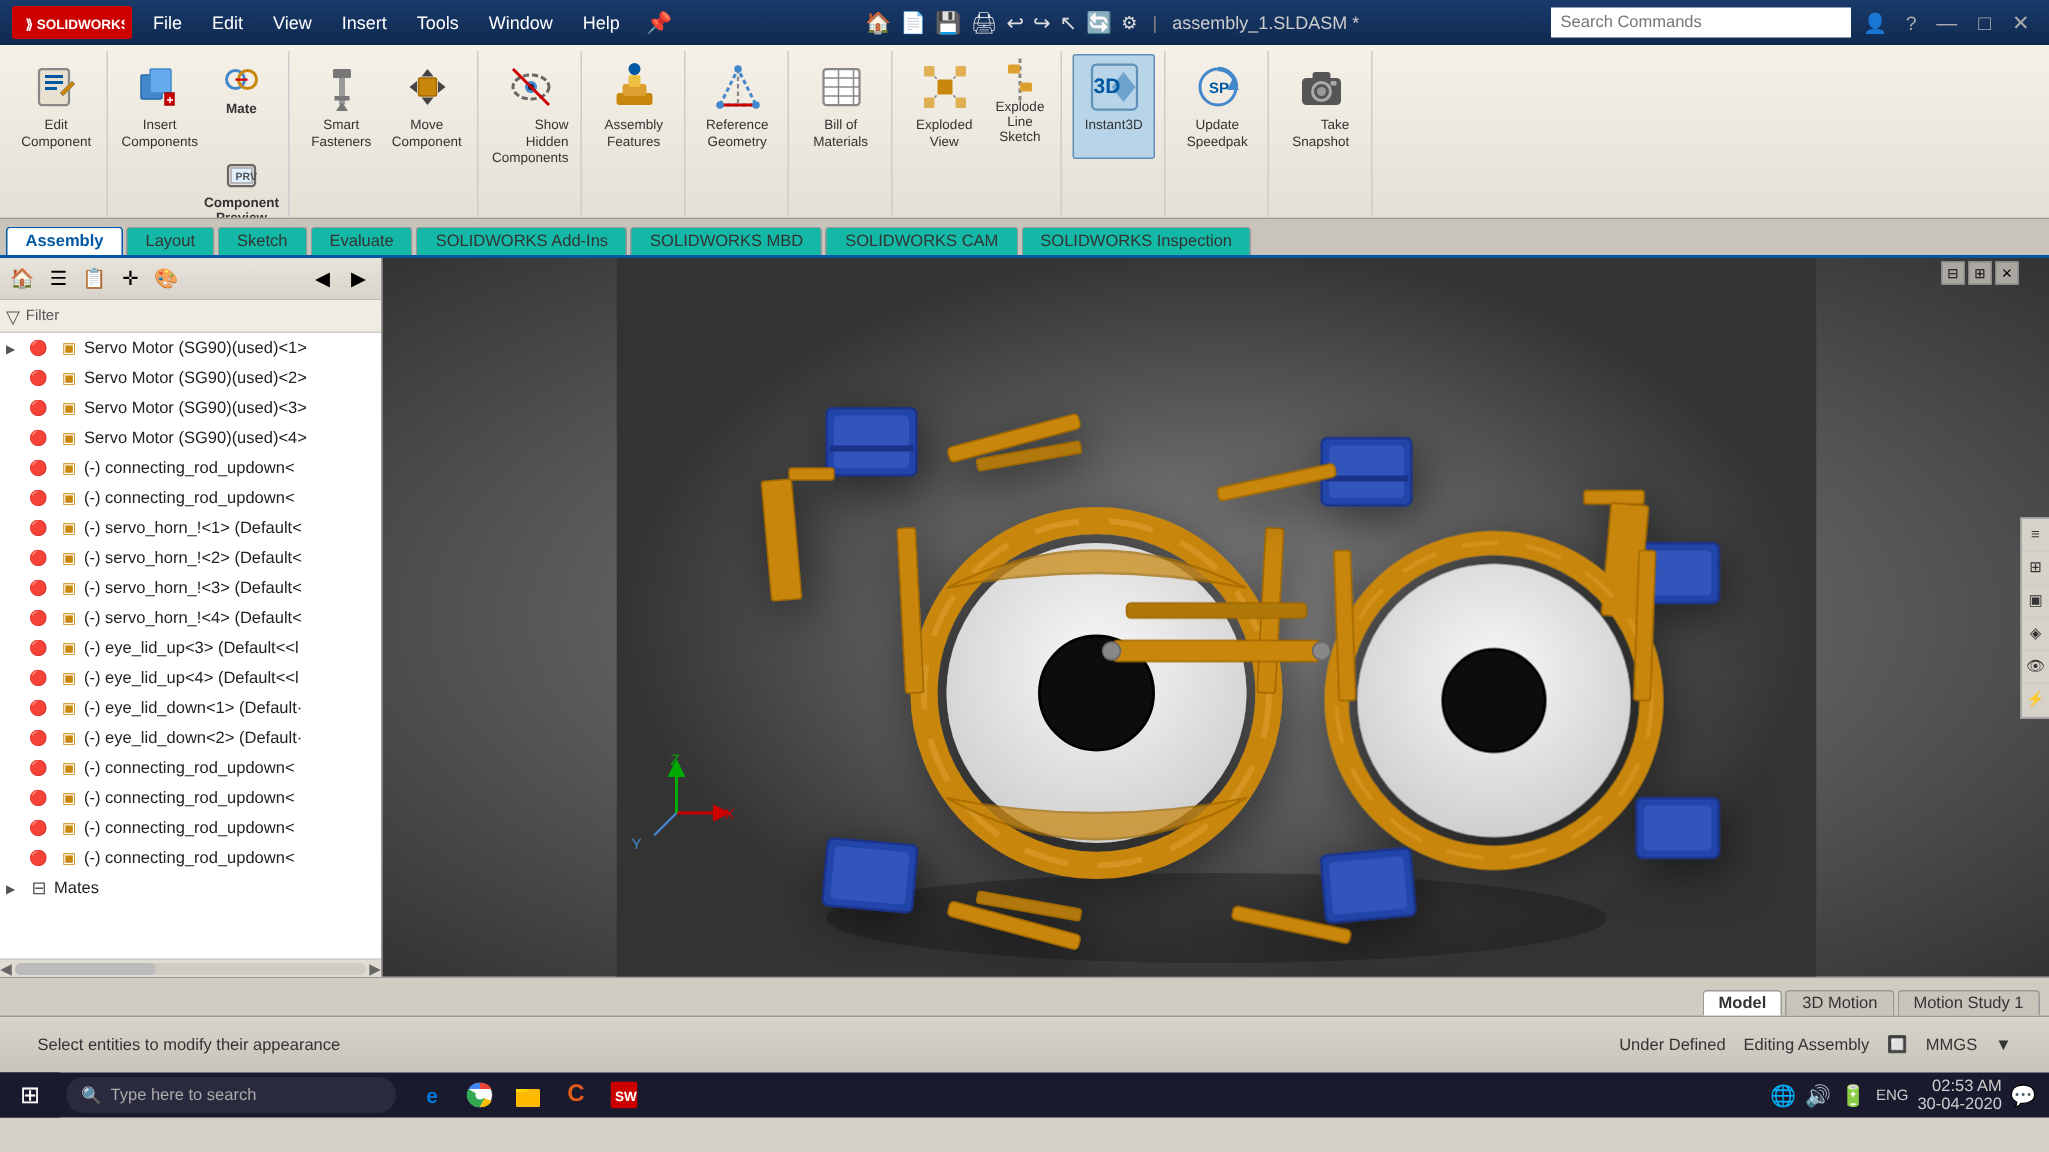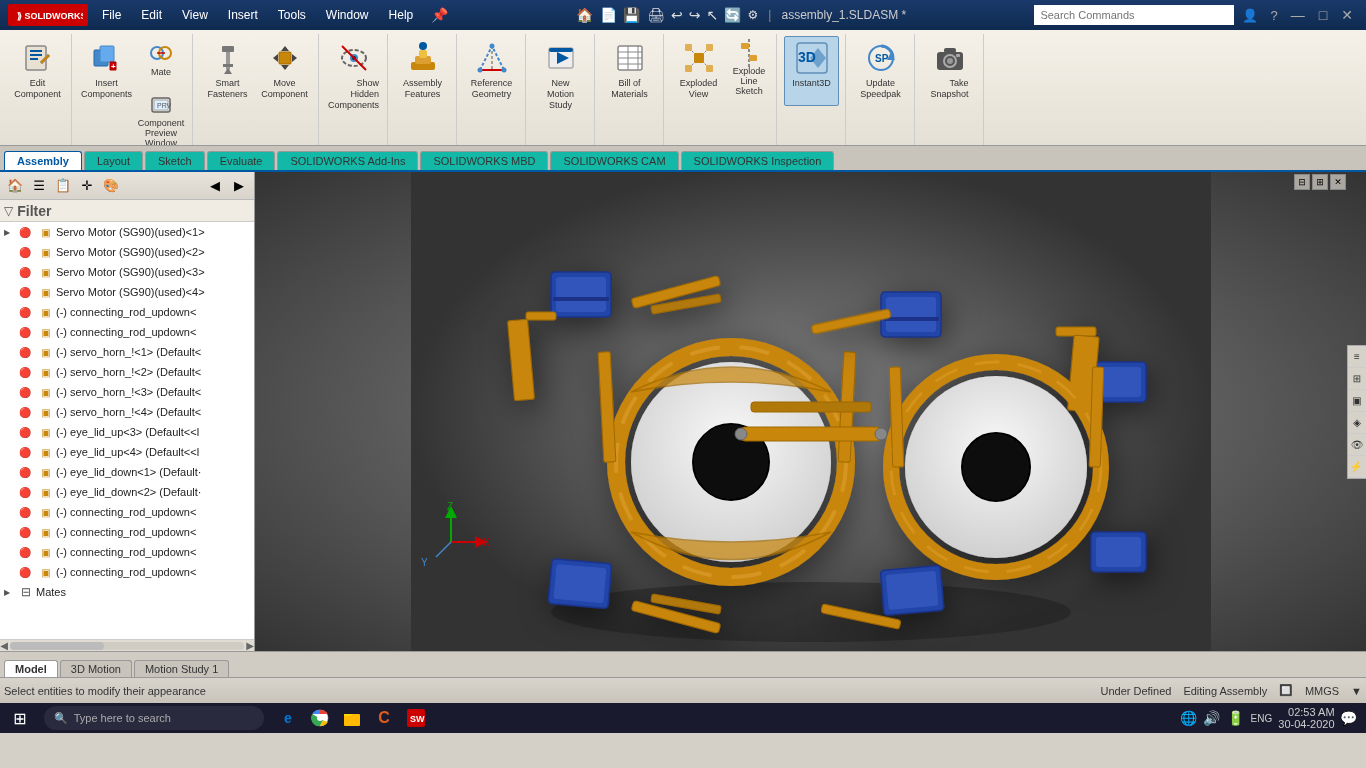--- a/index.html
+++ b/index.html
@@ -200,42 +200,43 @@
     .rmt-btn { width: 18px; height: 22px; display: flex; align-items: center; justify-content: center; cursor: pointer; font-size: 10px; color: #333; border-bottom: 1px solid #ccc; }
 
     
     #bottom-tabs {
       height: 26px;
       background: #d0ccc4;
       display: flex;
       align-items: flex-end;
       padding: 0 4px;
       border-top: 1px solid #999;
+      justify-content: flex-end;
     }
     .btab {
       padding: 2px 10px;
       font-size: 11px;
       cursor: pointer;
       border: 1px solid #999;
       border-bottom: none;
       background: #c8c4bc;
       margin-right: 2px;
       border-radius: 3px 3px 0 0;
       color: #333;
     }
     .btab.active { background: white; font-weight: bold; }
 
     
     #status-bar {
-      height: 26px;
+      height: 38px;
       background: linear-gradient(to bottom, #d8d4cc, #c8c4bc);
       border-top: 1px solid #999;
       display: flex;
       align-items: center;
-      padding: 0 4px;
+      padding: 0 25px;
       font-size: 11px;
       color: #333;
       justify-content: space-between;
     }
     .status-right { display: flex; align-items: center; gap: 12px; }
 
     
     #taskbar {
       height: 30px;
       background: #1a1a2e;
@@ -355,21 +356,21 @@
           <div class="ribbon-icon">
             <svg width="32" height="32" viewBox="0 0 32 32">
               <rect x="3" y="8" width="14" height="16" fill="#4488cc" stroke="#2266aa" stroke-width="1" rx="1"></rect>
               <rect x="9" y="4" width="14" height="16" fill="#66aaee" stroke="#4488cc" stroke-width="1" rx="1"></rect>
               <polygon points="19,20 25,20 25,28 19,28" fill="#cc0000" stroke="#aa0000" stroke-width="1"></polygon>
               <text x="20" y="27" font-size="8" fill="white" font-weight="bold">+</text>
             </svg>
           </div>
           <span style="font-size:9px;text-align:center;line-height:1.2;">Insert<br>Components</span>
         </div>
-        <div style="display:flex;flex-direction:column;gap:8px;">
+        <div style="display:flex;flex-direction:column;gap:20px;font-weight:bold;">
           <div class="ribbon-btn-small">
             <div class="ribbon-icon-small">
               <svg width="24" height="24" viewBox="0 0 24 24">
                 <circle cx="8" cy="12" r="6" fill="none" stroke="#4488cc" stroke-width="2"></circle>
                 <circle cx="16" cy="12" r="6" fill="none" stroke="#c8860a" stroke-width="2"></circle>
                 <line x1="8" y1="12" x2="16" y2="12" stroke="#cc0000" stroke-width="1.5"></line>
               </svg>
             </div>
             <span style="font-size:9px;">Mate</span>
           </div>
@@ -460,34 +461,20 @@
               <circle cx="16" cy="4" r="2.5" fill="#4488cc"></circle>
               <circle cx="4" cy="28" r="2.5" fill="#4488cc"></circle>
               <circle cx="28" cy="28" r="2.5" fill="#4488cc"></circle>
             </svg>
           </div>
           <span style="font-size:9px;text-align:center;line-height:1.2;">Reference<br>Geometry</span>
         </div>
       </div>
     </div>
 
-    <div class="ribbon-group">
-      <div class="ribbon-group-btns">
-        <div class="ribbon-btn">
-          <div class="ribbon-icon">
-            <svg width="32" height="32" viewBox="0 0 32 32">
-              <rect x="4" y="6" width="24" height="20" fill="#eee" stroke="#aaa" stroke-width="1.5" rx="2"></rect>
-              <polygon points="12,10 24,16 12,22" fill="#0058a3"></polygon>
-              <rect x="4" y="6" width="24" height="4" fill="#0058a3" rx="2"></rect>
-            </svg>
-          </div>
-          <span style="font-size:9px;text-align:center;line-height:1.2;">New Motion<br>Study</span>
-        </div>
-      </div>
-    </div>
 
     <div class="ribbon-group">
       <div class="ribbon-group-btns">
         <div class="ribbon-btn">
           <div class="ribbon-icon">
             <svg width="32" height="32" viewBox="0 0 32 32">
               <rect x="4" y="4" width="24" height="24" fill="white" stroke="#888" stroke-width="1.5" rx="2"></rect>
               <line x1="4" y1="10" x2="28" y2="10" stroke="#888" stroke-width="1"></line>
               <line x1="4" y1="16" x2="28" y2="16" stroke="#888" stroke-width="1"></line>
               <line x1="4" y1="22" x2="28" y2="22" stroke="#888" stroke-width="1"></line>
@@ -603,21 +590,21 @@
       <div class="pt-btn">📋</div>
       <div class="pt-btn">✛</div>
       <div class="pt-btn">🎨</div>
       <div class="pt-spacer"></div>
       <div class="pt-btn">◀</div>
       <div class="pt-btn">▶</div>
     </div>
 
     <div id="panel-nav">
       <span class="filter-icon">▽</span>
-      <span style="font-size:14px;color:#555;font-weight:bold;">Filter</span>
+      <span style="font-size:10px;color:#555;">Filter</span>
     </div>
 
     <div id="tree-area">
       <div class="tree-item">
         <span class="tree-arrow">▶</span>
         <span class="tree-icon icon-servo">🔴</span>
         <span class="tree-icon" style="color:#c8860a;">▣</span>
         <span>Servo Motor (SG90)(used)&lt;1&gt;</span>
       </div>
       <div class="tree-item">

